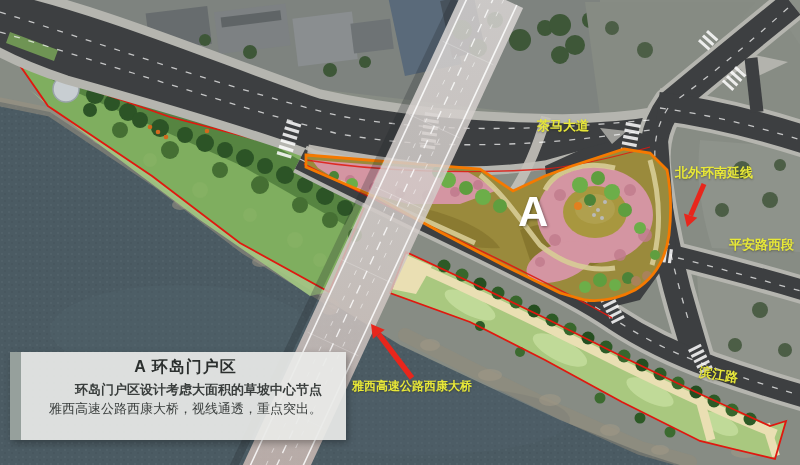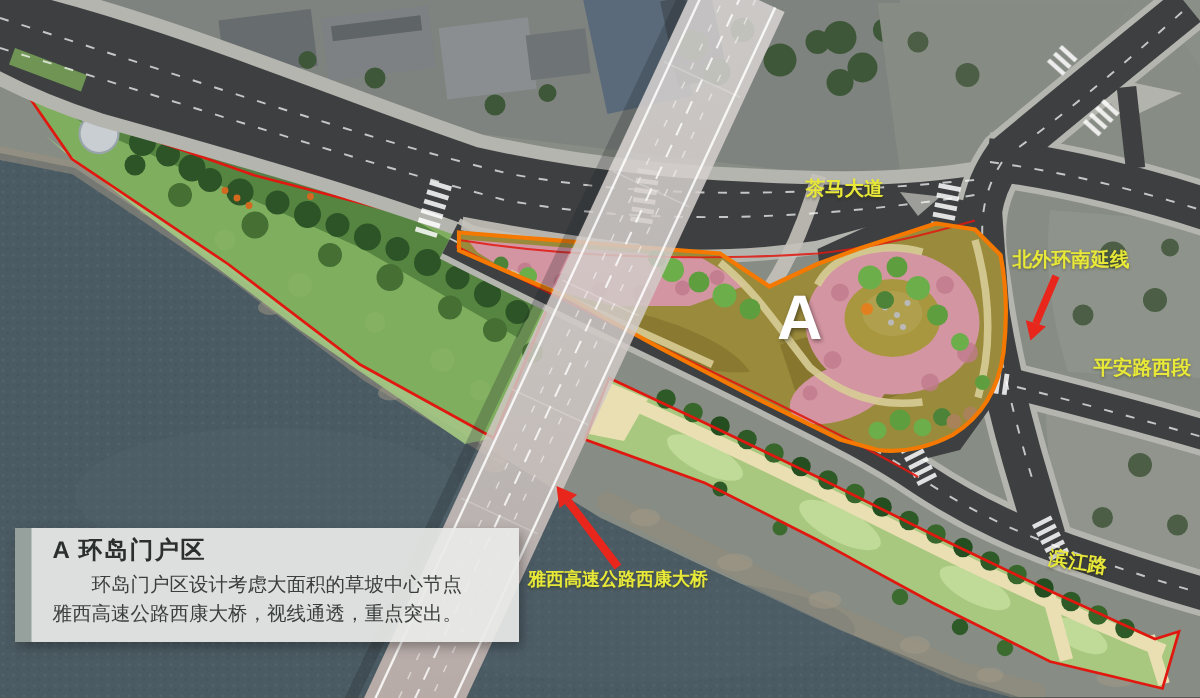--- a/index.html
+++ b/index.html
@@ -4,27 +4,27 @@
 <style>
   html,body{margin:0;padding:0;background:#222;}
   .stage{position:relative;width:800px;height:465px;overflow:hidden;
          background:#868b83;font-family:"Liberation Sans",sans-serif;}
   .stage svg{position:absolute;left:0;top:0;}
   .map-label{font-weight:bold;font-size:13px;fill:#e8e838;
              text-shadow:0 1px 2px rgba(40,40,0,.45);}
   .map-label.small{font-size:12px;}
   .zone-letter{font-weight:bold;font-size:42px;fill:#ffffff;
                text-shadow:1px 1px 3px rgba(0,0,0,.45);}
-  .info-box{position:absolute;left:10px;top:352px;width:336px;height:76px;
+  .info-box{position:absolute;left:10px;top:352px;width:336px;height:88px;
             background:rgba(233,234,232,.92);border-left:11px solid #96a09c;
             box-shadow:2px 3px 7px rgba(0,0,0,.3);box-sizing:border-box;
-            padding:5px 10px 4px 14px;}
+            padding:5px 10px 4px 14px;text-align:center;}
   .info-title{font-size:16px;font-weight:bold;color:#2b2f2e;letter-spacing:1px;}
   .info-body{margin-top:3px;font-size:13px;color:#3a3e3d;line-height:1.45;}
-  .info-line1{text-indent:2em;}
+  .info-line1{text-indent:2em;font-weight:bold;}
 </style>
 </head>
 <body>
 
 <div class="stage">
 <svg width="800" height="465" viewBox="0 0 800 465">
   <defs>
     <linearGradient id="gradBridge" x1="0" y1="0" x2="0" y2="1">
       <stop offset="0" stop-color="#d8d5d3"></stop>
       <stop offset="0.55" stop-color="#cfc7c4"></stop>

